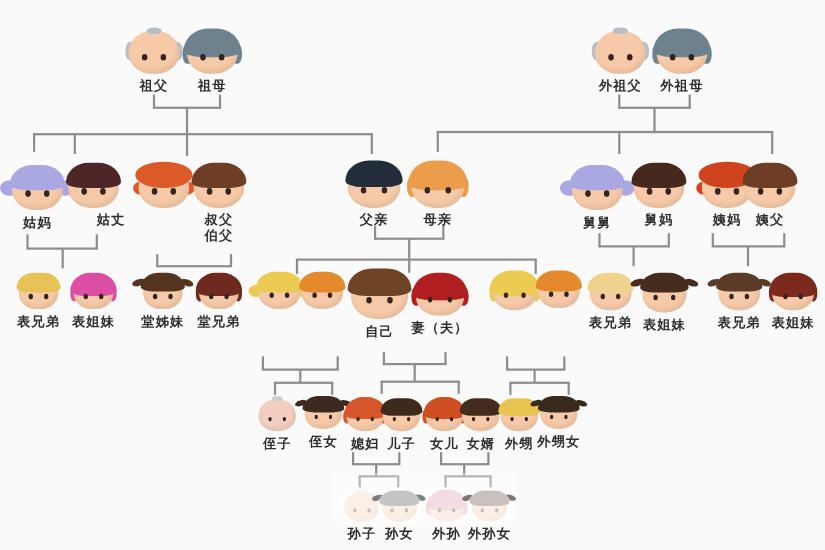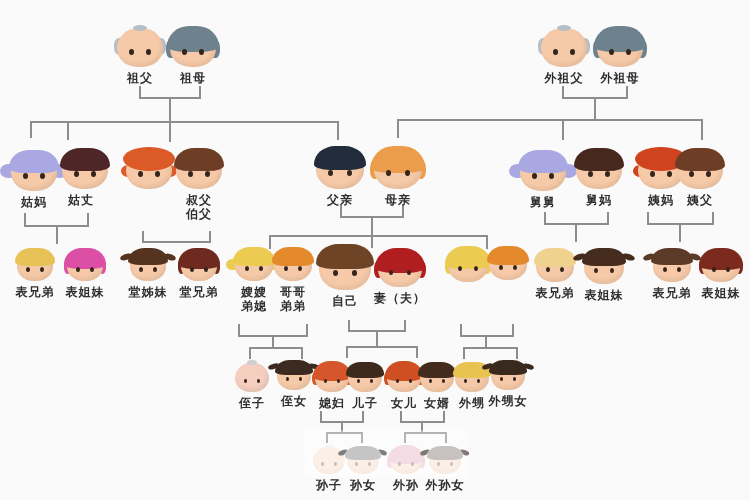--- a/index.html
+++ b/index.html
@@ -144,21 +144,21 @@
     </div>
     <div class="plabel" style="position: absolute; left: -11px; top: 195px; width: 90px; color: rgb(46, 46, 46);">
       <div>姑妈</div>
     </div>
     <div class="face" style="position: absolute; left: 62px; top: 150px; width: 46px; height: 39px;">
       <div class="piece" style="left: 0px; top: 0px; width: 100%; height: 100%; background: rgb(246, 202, 168); border-radius: 46% 46% 45% 45% / 52% 52% 47% 47%; box-shadow: rgba(0, 0, 0, 0.07) -2px -3px 4px inset;"></div>
       <div class="piece" style="left: -5%; top: -5%; width: 110%; height: 58%; background: rgb(79, 38, 40); border-radius: 50% 50% 38% 38% / 95% 95% 30% 30%;"></div>
       <div class="piece" style="left: 26%; top: 54%; width: 5px; height: 6px; background: rgb(51, 36, 29); border-radius: 50%;"></div>
       <div class="piece" style="right: 26%; top: 54%; width: 5px; height: 6px; background: rgb(51, 36, 29); border-radius: 50%;"></div>
     </div>
-    <div class="plabel" style="position: absolute; left: 36px; top: 193px; width: 90px; color: rgb(46, 46, 46);">
+    <div class="plabel" style="position: absolute; left: 56px; top: 193px; width: 90px; color: rgb(46, 46, 46);">
       <div>姑丈</div>
     </div>
     <div class="face" style="position: absolute; left: 126px; top: 150px; width: 46px; height: 39px;">
       <div class="piece" style="left: -10%; top: 38%; width: 30%; height: 30%; background: rgb(220, 90, 40); border-radius: 50%;"></div>
       <div class="piece" style="right: -10%; top: 38%; width: 30%; height: 30%; background: rgb(220, 90, 40); border-radius: 50%;"></div>
       <div class="piece" style="left: 0px; top: 0px; width: 100%; height: 100%; background: rgb(246, 202, 168); border-radius: 46% 46% 45% 45% / 52% 52% 47% 47%; box-shadow: rgba(0, 0, 0, 0.07) -2px -3px 4px inset;"></div>
       <div class="piece" style="left: -7%; top: -7%; width: 114%; height: 62%; background: rgb(220, 90, 40); border-radius: 50%;"></div>
       <div class="piece" style="left: 26%; top: 54%; width: 5px; height: 6px; background: rgb(51, 36, 29); border-radius: 50%;"></div>
       <div class="piece" style="right: 26%; top: 54%; width: 5px; height: 6px; background: rgb(51, 36, 29); border-radius: 50%;"></div>
     </div>
@@ -275,33 +275,25 @@
       <div>堂兄弟</div>
     </div>
     <div class="face" style="position: absolute; left: 235px; top: 249px; width: 38px; height: 32px;">
       <div class="piece" style="left: -24%; top: 30%; width: 36%; height: 36%; background: rgb(236, 203, 82); border-radius: 50%;"></div>
       <div class="piece" style="right: -24%; top: 30%; width: 36%; height: 36%; background: rgb(236, 203, 82); border-radius: 50%;"></div>
       <div class="piece" style="left: 0px; top: 0px; width: 100%; height: 100%; background: rgb(246, 202, 168); border-radius: 46% 46% 45% 45% / 52% 52% 47% 47%; box-shadow: rgba(0, 0, 0, 0.07) -2px -3px 4px inset;"></div>
       <div class="piece" style="left: -5%; top: -5%; width: 110%; height: 58%; background: rgb(236, 203, 82); border-radius: 50% 50% 38% 38% / 95% 95% 30% 30%;"></div>
       <div class="piece" style="left: 26%; top: 54%; width: 4px; height: 5px; background: rgb(51, 36, 29); border-radius: 50%;"></div>
       <div class="piece" style="right: 26%; top: 54%; width: 4px; height: 5px; background: rgb(51, 36, 29); border-radius: 50%;"></div>
     </div>
-    <div class="plabel" style="position: absolute; left: 209px; top: 285px; width: 90px; color: rgb(46, 46, 46);">
-      <div>嫂嫂</div>
-      <div>弟媳</div>
-    </div>
     <div class="face" style="position: absolute; left: 274px; top: 249px; width: 38px; height: 32px;">
       <div class="piece" style="left: 0px; top: 0px; width: 100%; height: 100%; background: rgb(246, 202, 168); border-radius: 46% 46% 45% 45% / 52% 52% 47% 47%; box-shadow: rgba(0, 0, 0, 0.07) -2px -3px 4px inset;"></div>
       <div class="piece" style="left: -5%; top: -5%; width: 110%; height: 58%; background: rgb(228, 137, 44); border-radius: 50% 50% 38% 38% / 95% 95% 30% 30%;"></div>
       <div class="piece" style="left: 26%; top: 54%; width: 4px; height: 5px; background: rgb(51, 36, 29); border-radius: 50%;"></div>
       <div class="piece" style="right: 26%; top: 54%; width: 4px; height: 5px; background: rgb(51, 36, 29); border-radius: 50%;"></div>
-    </div>
-    <div class="plabel" style="position: absolute; left: 248px; top: 285px; width: 90px; color: rgb(46, 46, 46);">
-      <div>哥哥</div>
-      <div>弟弟</div>
     </div>
     <div class="face" style="position: absolute; left: 319px; top: 246px; width: 52px; height: 44px;">
       <div class="piece" style="left: 0px; top: 0px; width: 100%; height: 100%; background: rgb(246, 202, 168); border-radius: 46% 46% 45% 45% / 52% 52% 47% 47%; box-shadow: rgba(0, 0, 0, 0.07) -2px -3px 4px inset;"></div>
       <div class="piece" style="left: -5%; top: -5%; width: 110%; height: 58%; background: rgb(111, 68, 38); border-radius: 50% 50% 38% 38% / 95% 95% 30% 30%;"></div>
       <div class="piece" style="left: 26%; top: 54%; width: 5px; height: 6px; background: rgb(51, 36, 29); border-radius: 50%;"></div>
       <div class="piece" style="right: 26%; top: 54%; width: 5px; height: 6px; background: rgb(51, 36, 29); border-radius: 50%;"></div>
     </div>
     <div class="plabel" style="position: absolute; left: 300px; top: 294px; width: 90px; color: rgb(46, 46, 46);">
       <div>自己</div>
     </div>

